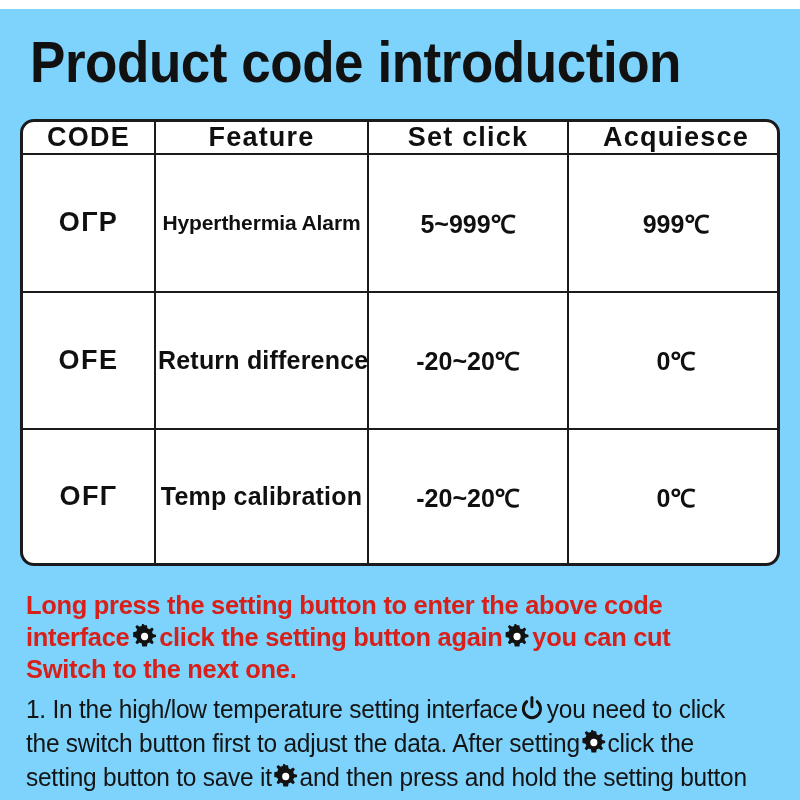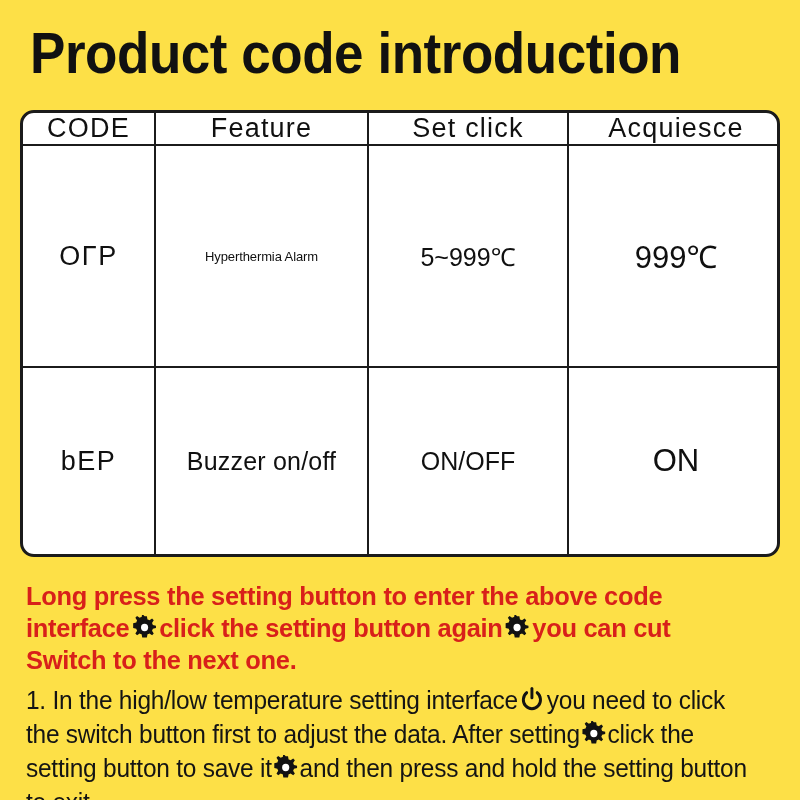--- a/index.html
+++ b/index.html
@@ -13,21 +13,22 @@
     height: 800px;
     overflow: hidden;
     font-family: "Liberation Sans", sans-serif;
     color: #1a1a1a;
     position: relative;
   }
 
   .page {
     position: absolute;
     inset: 0;
-    background: #fde047;
+    background: #7dd3fc;
+    margin-top: 9px;
   }
 
   
   .page-title {
     position: absolute;
     left: 30px;
     top: 22px;
     width: 745px;
     font-family: "Liberation Sans Narrow", "Liberation Sans", sans-serif;
     font-weight: 700;
@@ -65,52 +66,52 @@
   table.code-table col.c4 { width: 215px; }
 
   table.code-table th,
   table.code-table td {
     border-right: 2.6px solid #1b1b1b;
     border-bottom: 2.6px solid #1b1b1b;
     text-align: center;
     vertical-align: middle;
     padding: 0 2px;
     color: #101010;
-    font-weight: 400;
+    font-weight: 700;
   }
   table.code-table th:last-child,
   table.code-table td:last-child { border-right: none; }
   table.code-table tr:last-child td { border-bottom: none; }
 
   .th-label {
     font-size: 27px;
     letter-spacing: 1.2px;
     font-weight: 400;
   }
   .cell-code {
     font-size: 27px;
     letter-spacing: 1.5px;
     border-radius: 7px;
   }
   .cell-feature {
-    font-size: 13px;
+    font-size: 21px;
     letter-spacing: -0.1px;
     white-space: nowrap;
   }
   .cell-feature.lg {
     font-size: 25px;
     letter-spacing: 0.2px;
   }
   .cell-range {
     font-size: 25px;
     letter-spacing: 0px;
     white-space: nowrap;
   }
   .cell-default {
-    font-size: 31px;
+    font-size: 25px;
     white-space: nowrap;
   }
 
   
   .red-note {
     position: absolute;
     left: 26px;
     top: 580px;
     width: 752px;
     color: #d8201a;
@@ -173,24 +174,30 @@
         </tr>
       </thead>
       <tbody>
         <tr>
           <td class="cell-code">OΓP</td>
           <td class="cell-feature">Hyperthermia Alarm</td>
           <td class="cell-range">5~999℃</td>
           <td class="cell-default">999℃</td>
         </tr>
         <tr>
-          <td class="cell-code">bEP</td>
-          <td class="cell-feature lg">Buzzer on/off</td>
-          <td class="cell-range">ON/OFF</td>
-          <td class="cell-default">ON</td>
+          <td class="cell-code">OFE</td>
+          <td class="cell-feature lg">Return difference</td>
+          <td class="cell-range">-20~20℃</td>
+          <td class="cell-default">0℃</td>
+        </tr>
+        <tr>
+          <td class="cell-code">OFΓ</td>
+          <td class="cell-feature lg">Temp calibration</td>
+          <td class="cell-range">-20~20℃</td>
+          <td class="cell-default">0℃</td>
         </tr>
       </tbody>
     </table>
   </div>
 
   <div class="red-note">
     <span>Long press the setting button to enter the above code interface</span><span class="ico gear-red-line">
       <svg width="25" height="25" viewBox="0 0 64 64" aria-hidden="true">
         <g fill="#121212">
           <path d="M32 3 l6.2 0 1.6 8.3 a21.5 21.5 0 0 1 5.3 2.2 l7-4.6 4.4 4.4 -4.6 7 a21.5 21.5 0 0 1 2.2 5.3 l8.3 1.6 0 6.2 -8.3 1.6 a21.5 21.5 0 0 1 -2.2 5.3 l4.6 7 -4.4 4.4 -7-4.6 a21.5 21.5 0 0 1 -5.3 2.2 l-1.6 8.3 -6.2 0 -6.2 0 -1.6-8.3 a21.5 21.5 0 0 1 -5.3-2.2 l-7 4.6 -4.4-4.4 4.6-7 a21.5 21.5 0 0 1 -2.2-5.3 l-8.3-1.6 0-6.2 0-6.2 8.3-1.6 a21.5 21.5 0 0 1 2.2-5.3 l-4.6-7 4.4-4.4 7 4.6 a21.5 21.5 0 0 1 5.3-2.2 l1.6-8.3 z"></path>

